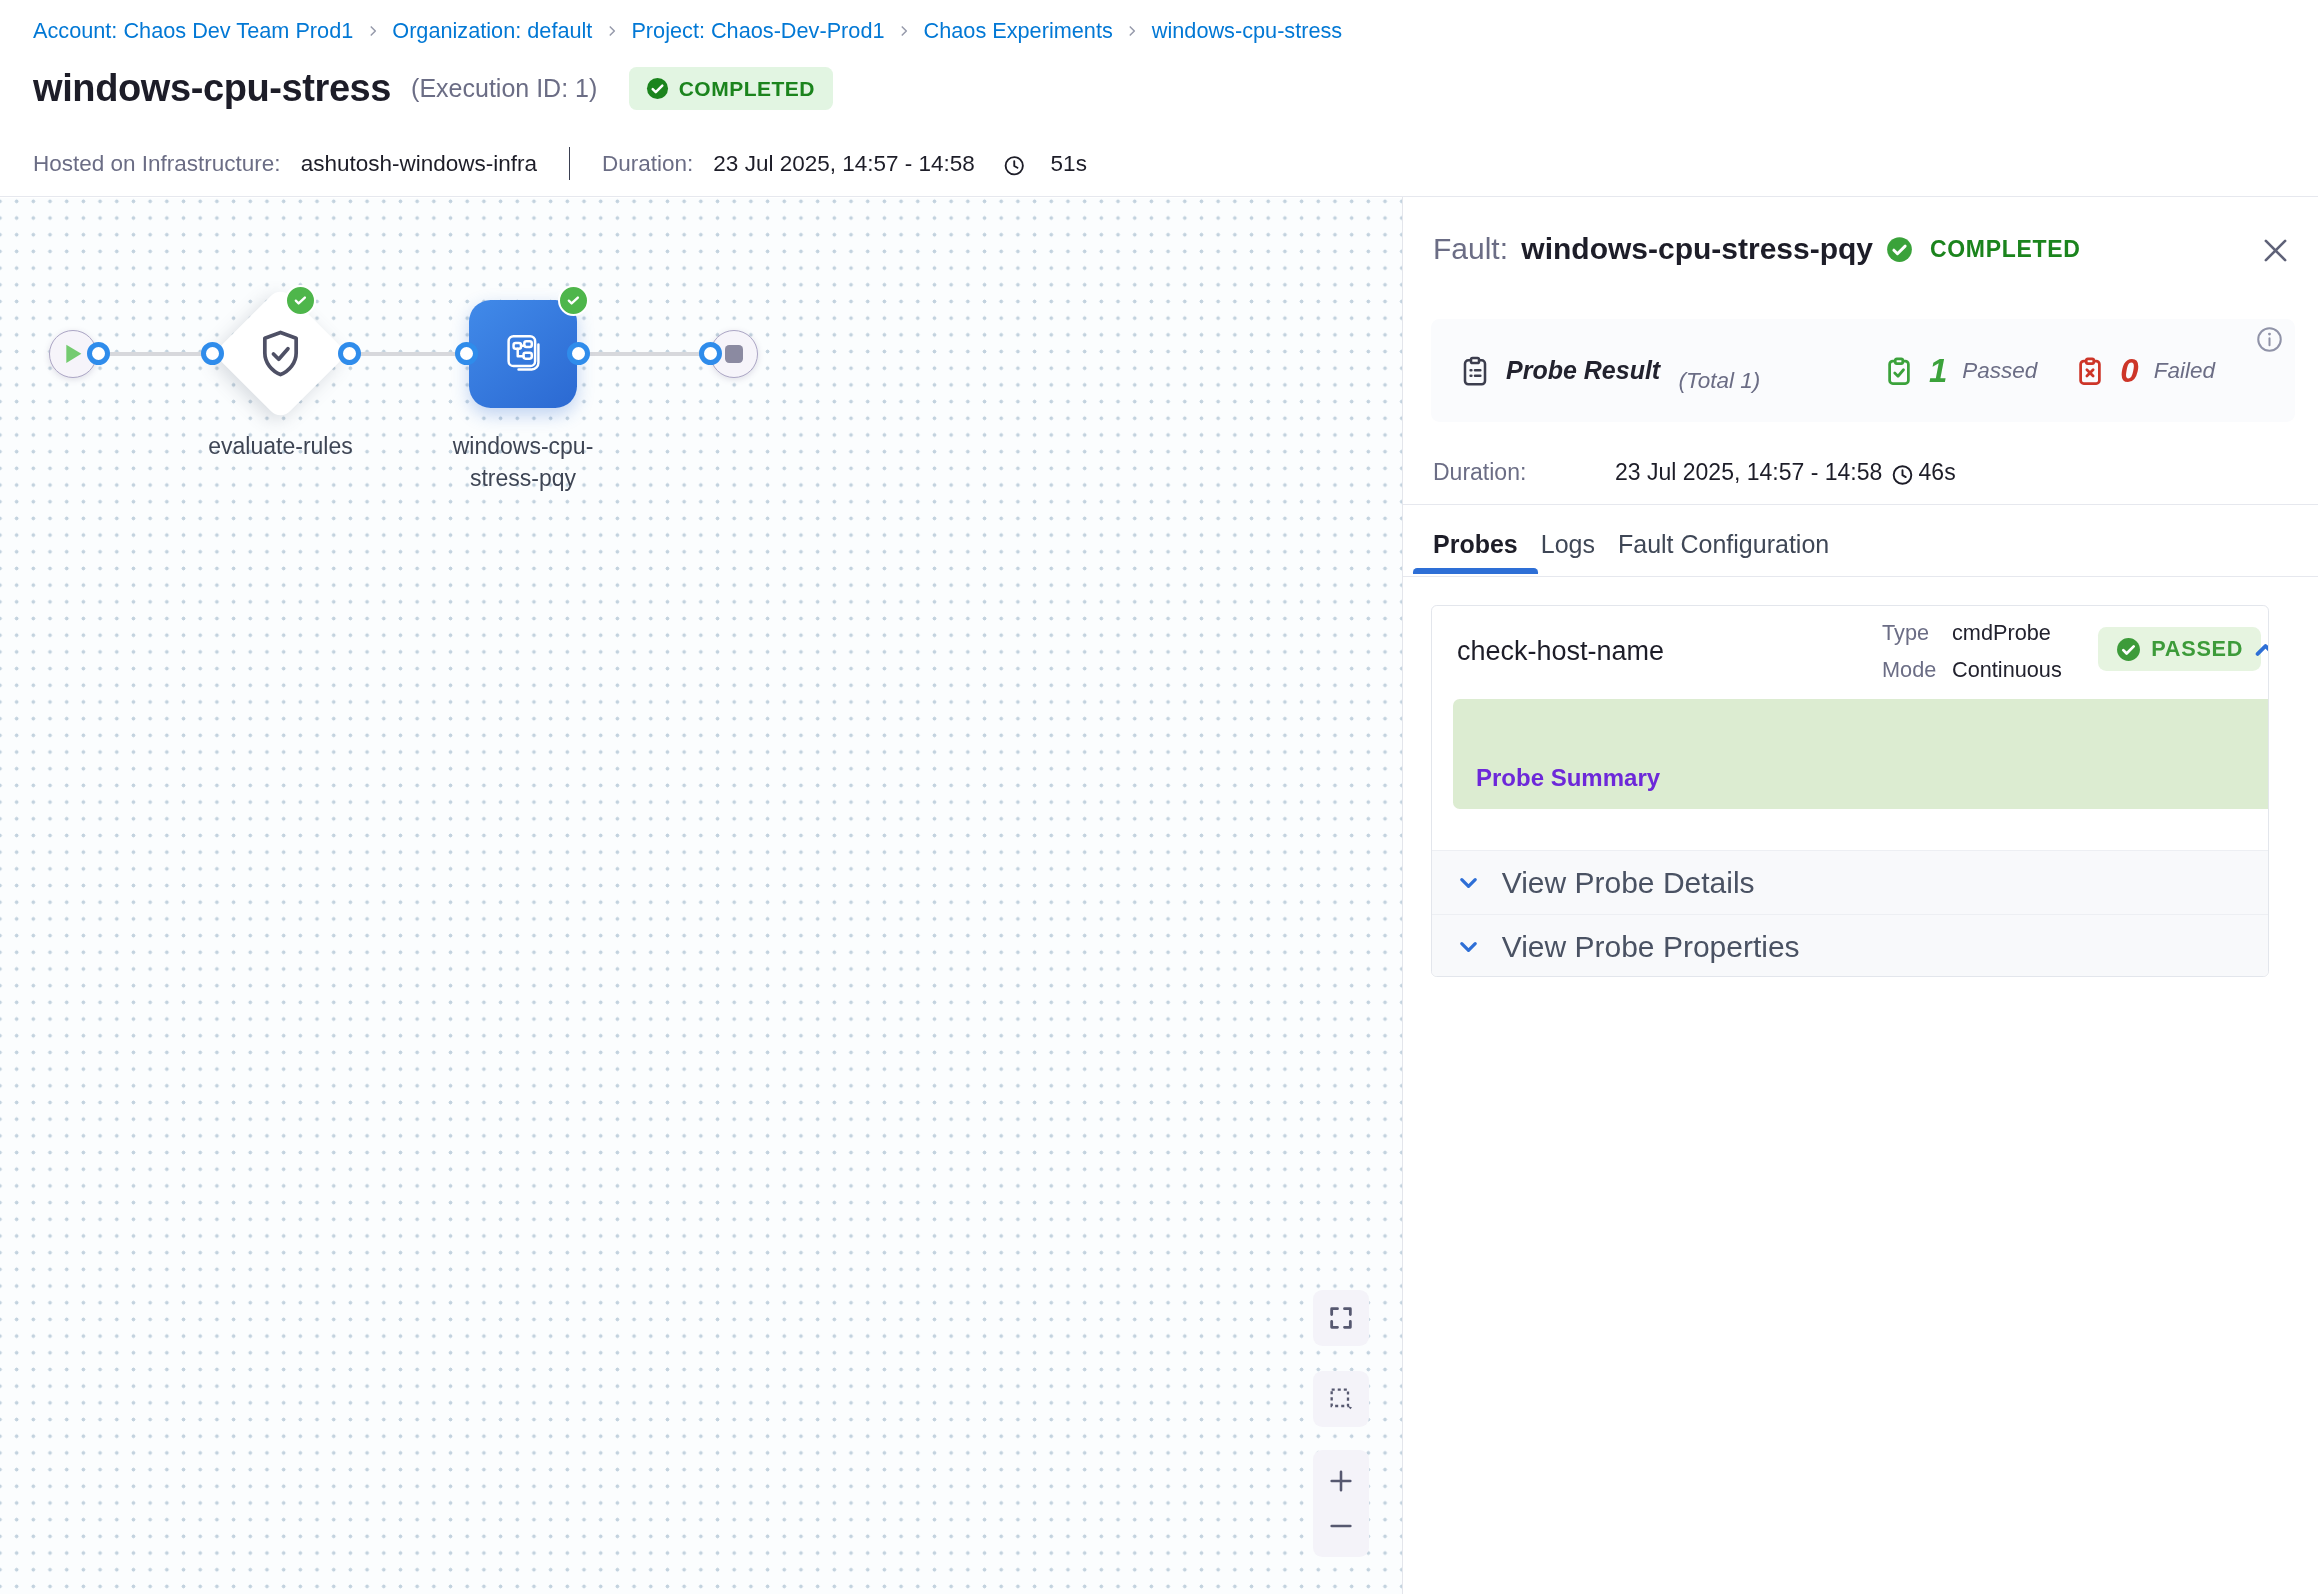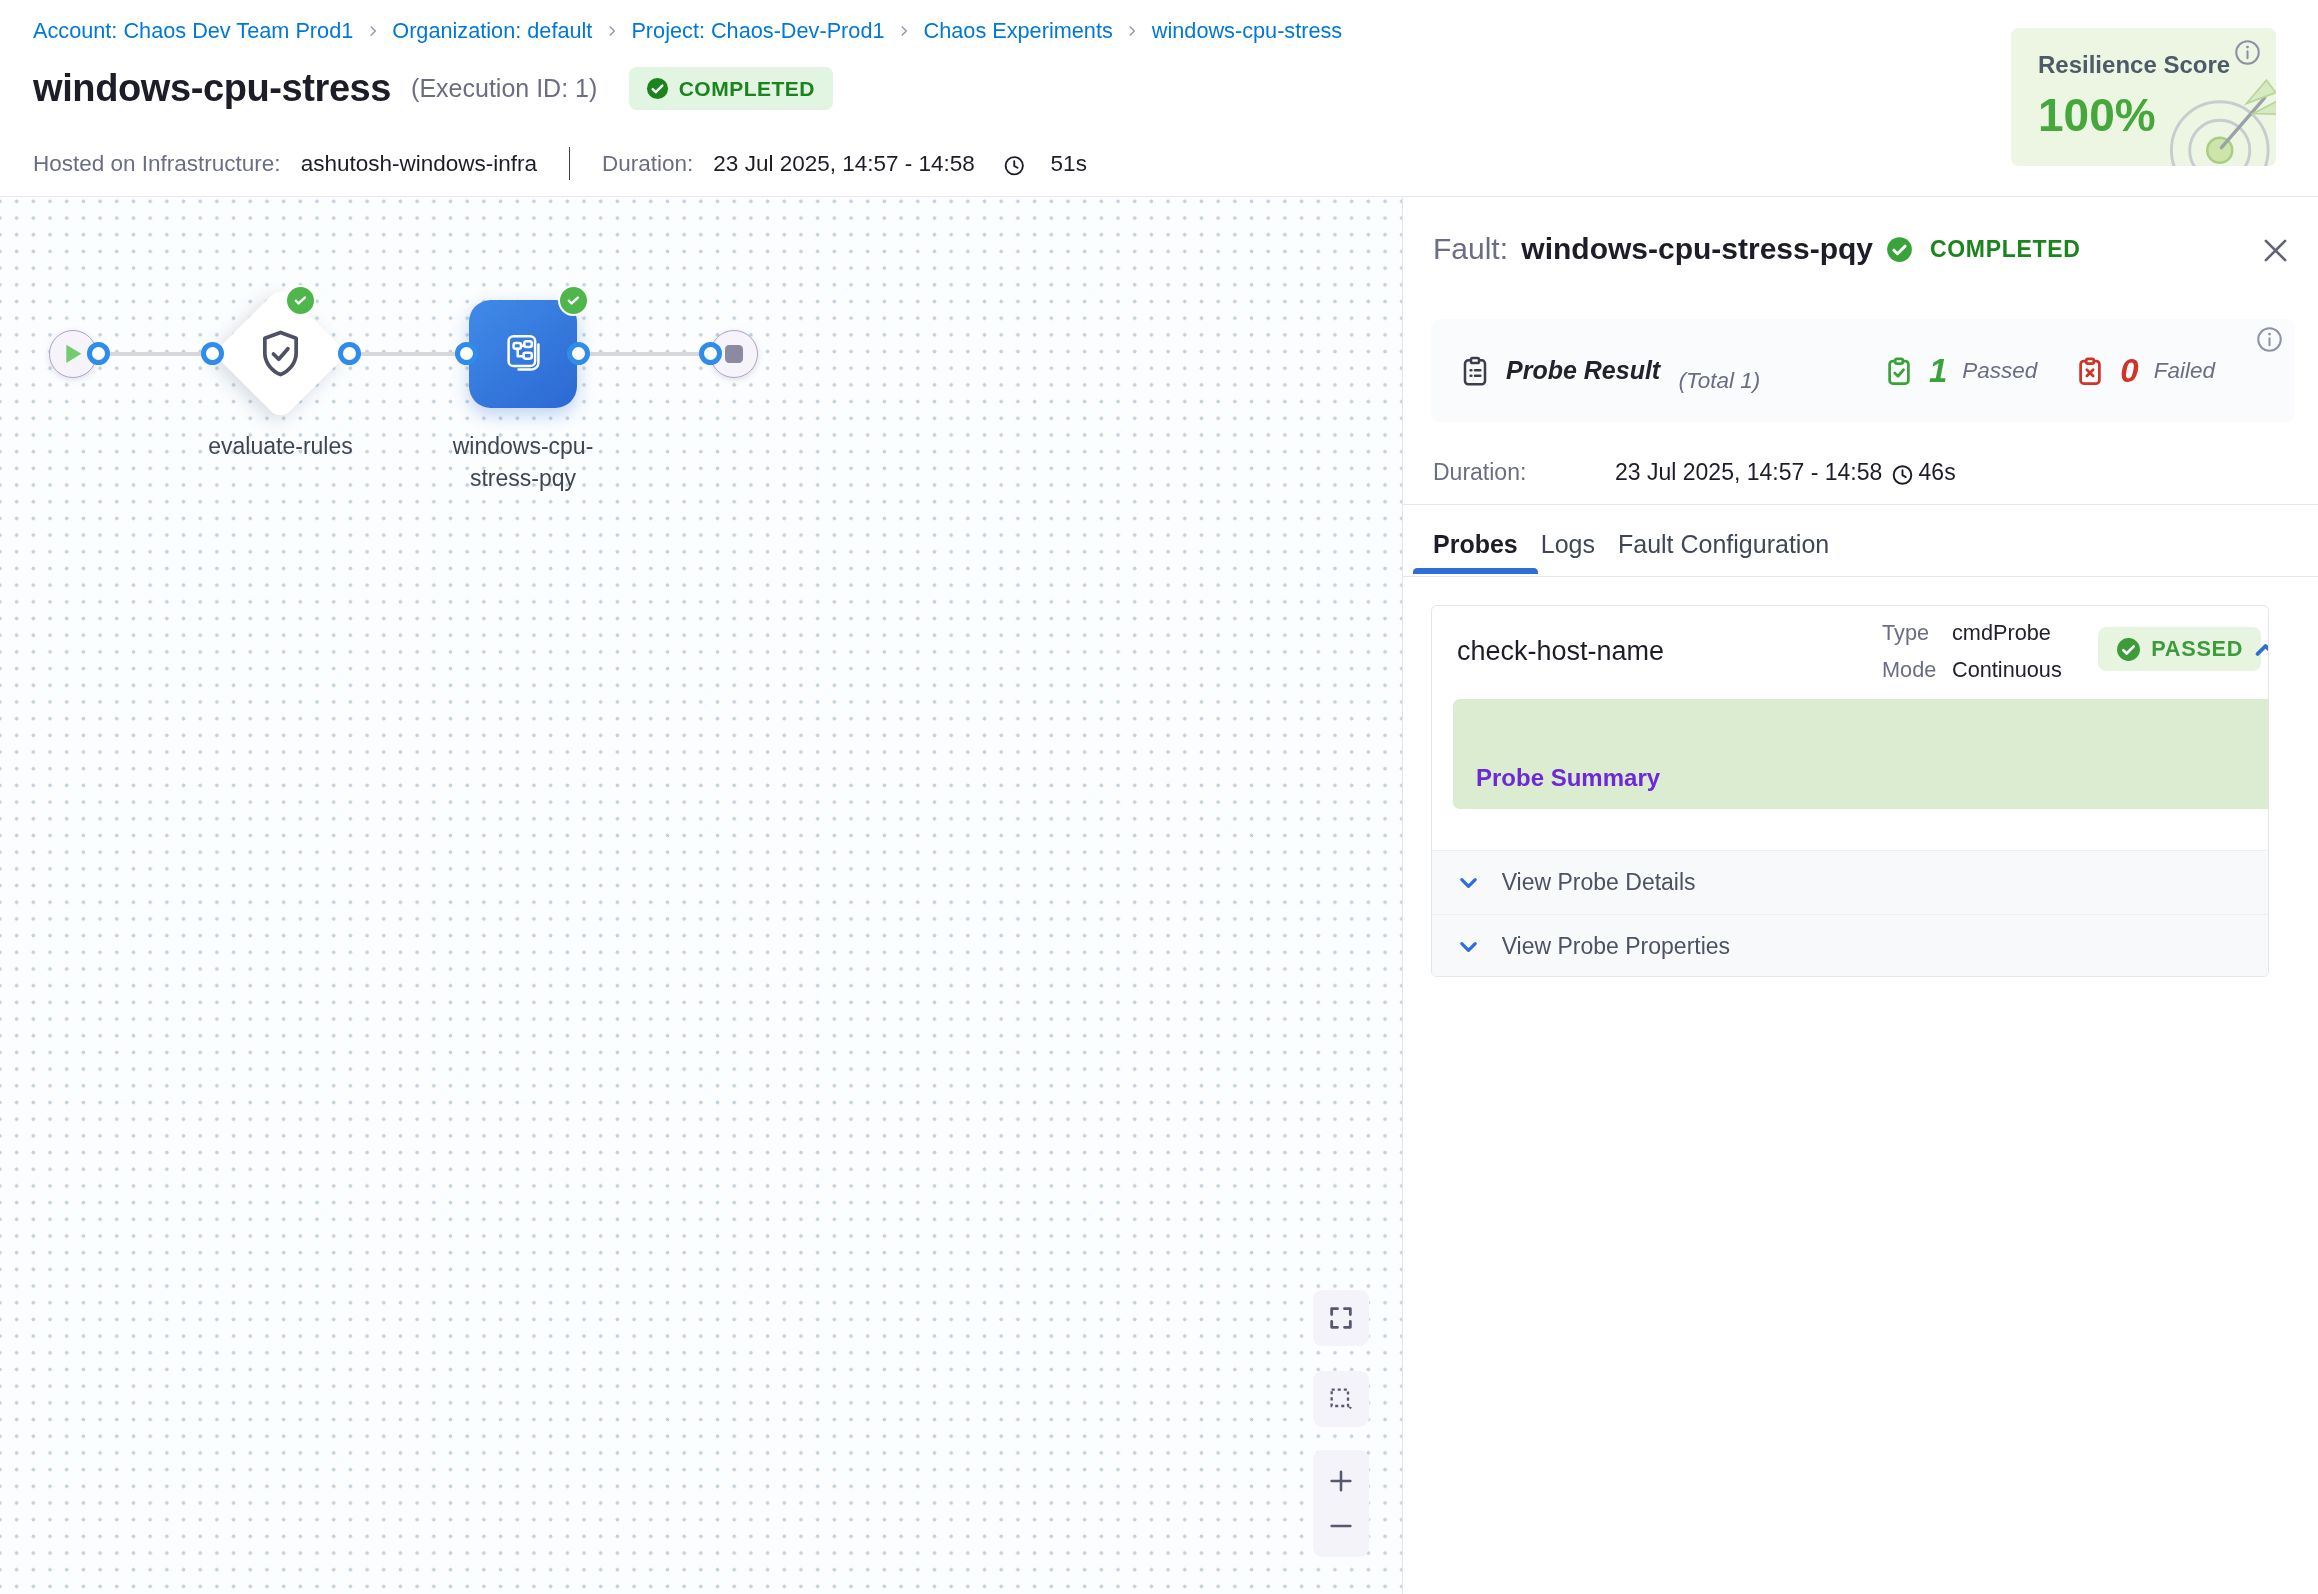--- a/index.html
+++ b/index.html
@@ -99,21 +99,21 @@
   .tm-block { position:absolute; left:450px; top:7.5px; font-size:21.7px; line-height:37px; }
   .tm-label { display:inline-block; width:70px; color:#6b6d85; }
   .tm-value { color:#22222e; }
   .passed-badge { position:absolute; left:666px; top:21px; height:44px; display:flex; align-items:center; gap:10px; background:#e6f4e0; border-radius:8.3px; padding:0 18.3px; }
   .passed-badge span { font-size:21.7px; font-weight:700; color:#3d9b3a; letter-spacing:0.7px; }
   .collapse-btn { position:absolute; left:820px; top:31px; width:27px; height:27px; cursor:pointer; }
   .summary { position:absolute; left:21px; top:93px; width:822px; height:110px; background:#dcecd1; border-radius:6.7px; padding:21px 23px; }
   .summary-title { font-size:24px; font-weight:700; color:#6d28d9;margin-top:44px; }
   .summary-text { font-size:21.7px; color:#5a6876; margin-top:15px; }
   .probe-rows { position:absolute; left:0; top:244px; width:100%; }
-  .p-row { height:64px; background:#f8f9fb; border-top:0.8px solid #edeff3; display:flex; align-items:center; gap:21.7px; padding-left:25px; font-size:23px; color:#4a5263; cursor:pointer; }
+  .p-row { height:64px; background:#f8f9fb; border-top:0.8px solid #edeff3; display:flex; align-items:center; gap:21.7px; padding-left:25px; font-size:30px; color:#4a5263; cursor:pointer; }
 </style>
 </head>
 <body>
 
 <div class="header">
 
   <div class="breadcrumb">
     <span class="crumb">Account: Chaos Dev Team Prod1</span>
     <svg class="crumb-sep" viewBox="0 0 24 24" fill="none" stroke="#969aab" stroke-width="2.6" stroke-linecap="round" stroke-linejoin="round">
         <path d="M9 5l7 7-7 7"></path>
@@ -153,39 +153,20 @@
     <span class="meta-value">23 Jul 2025, 14:57 - 14:58</span>
     <span class="inline-clock">
       <svg width="22.5" height="22.5" viewBox="0 0 24 24" fill="none" stroke="#1d1d28" stroke-width="2">
           <circle cx="12" cy="12" r="9.2"></circle>
           <path d="M12 7v5.2l3.4 2" stroke-linecap="round"></path>
         </svg>
     </span>
     <span class="meta-value">51s</span>
   </div>
 
-  <div class="res-card">
-    <span class="res-label">Resilience Score</span>
-    <span class="res-value">100%</span>
-    <span class="res-info">
-      <svg width="27" height="27" viewBox="0 0 24 24" fill="none" stroke="#8d90a6" stroke-width="1.8">
-          <circle cx="12" cy="12" r="10"></circle>
-          <path d="M12 11v6" stroke-linecap="round"></path>
-          <circle cx="12" cy="7.2" r="1.3" fill="#8d90a6" stroke="none"></circle>
-        </svg>
-    </span>
-    <svg class="res-art" width="146" height="127" viewBox="0 0 175 152">
-      <circle cx="98" cy="120" r="58" fill="none" stroke="#c6ccd0" stroke-width="3.5"></circle>
-      <circle cx="98" cy="120" r="36" fill="none" stroke="#c6ccd0" stroke-width="3.5"></circle>
-      <circle cx="98" cy="120" r="15" fill="#cde5ab" stroke="#a9cd84" stroke-width="3"></circle>
-      <line x1="100" y1="117" x2="152" y2="57" stroke="#9aa1a8" stroke-width="4" stroke-linecap="round"></line>
-      <path d="M130 64l24-28 11 15z" fill="#d8eac4" stroke="#b9d59a" stroke-width="2"></path>
-      <path d="M138 76l31-16 2 17z" fill="#d8eac4" stroke="#b9d59a" stroke-width="2"></path>
-    </svg>
-  </div>
 </div>
 
 <div class="canvas">
 
   <div class="edge e1"></div>
   <div class="edge e2"></div>
   <div class="edge e3"></div>
 
   <div class="round-node" style="left:49px">
     <svg width="20" height="21.7" viewBox="0 0 24 26">

